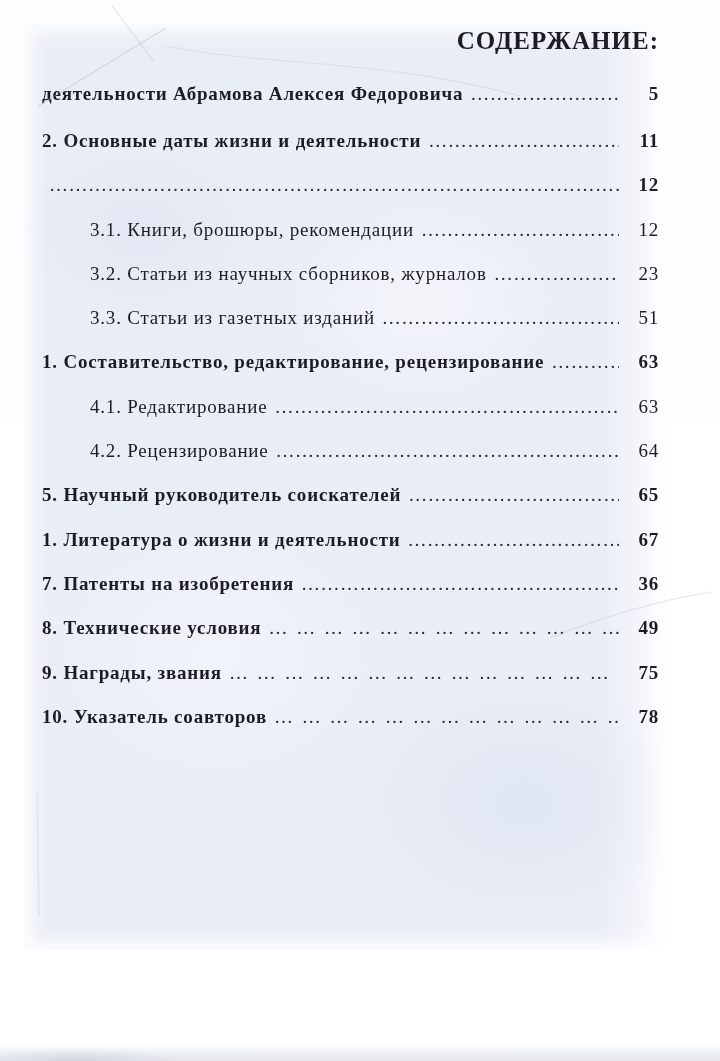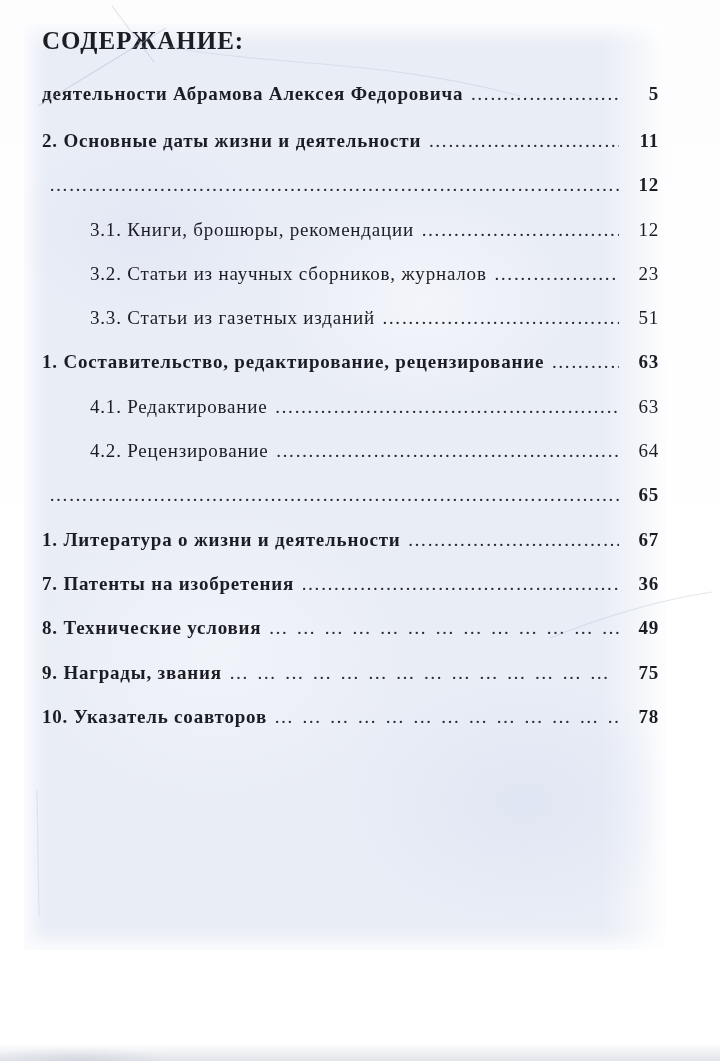--- a/index.html
+++ b/index.html
@@ -30,21 +30,21 @@
       radial-gradient(180px 130px at 18% 22%, rgba(216,223,240,.40), rgba(216,223,240,0) 70%),
       linear-gradient(to right, rgba(236,240,248,0) 90%, rgba(250,251,253,.85) 98%),
       #e9edf6;
     box-shadow: inset 0 0 18px 9px rgba(255,255,255,.85);
   }
   .title {
     margin: 0;
     font-size: 25px;
     font-weight: bold;
     line-height: 30px;
-    text-align: left;
+    text-align: right;
     letter-spacing: 1px;
   }
   .toc { margin-top: 25px; }
   .toc-row {
     line-height: 25px;
     font-size: 19px;
     letter-spacing: 0.8px;
     margin-bottom: 19.3px;
   }
   .toc-row.two-line { margin-bottom: 22px; }
@@ -151,20 +151,21 @@
         </div>
         <div class="toc-row indent">
           <div class="toc-line">
             <span class="label">4.2. Рецензирование</span>
             <span class="leader">………………………………………………………………………………………………………………………………</span>
             <span class="page">64</span>
           </div>
         </div>
         <div class="toc-row bold">
           <div class="toc-line">
+            <span class="label">5. Научный руководитель соискателей</span>
             <span class="leader">………………………………………………………………………………………………………………………………</span>
             <span class="page">65</span>
           </div>
         </div>
         <div class="toc-row bold">
           <div class="toc-line">
             <span class="label">1. Литература о жизни и деятельности</span>
             <span class="leader">………………………………………………………………………………………………………………………………</span>
             <span class="page">67</span>
           </div>

